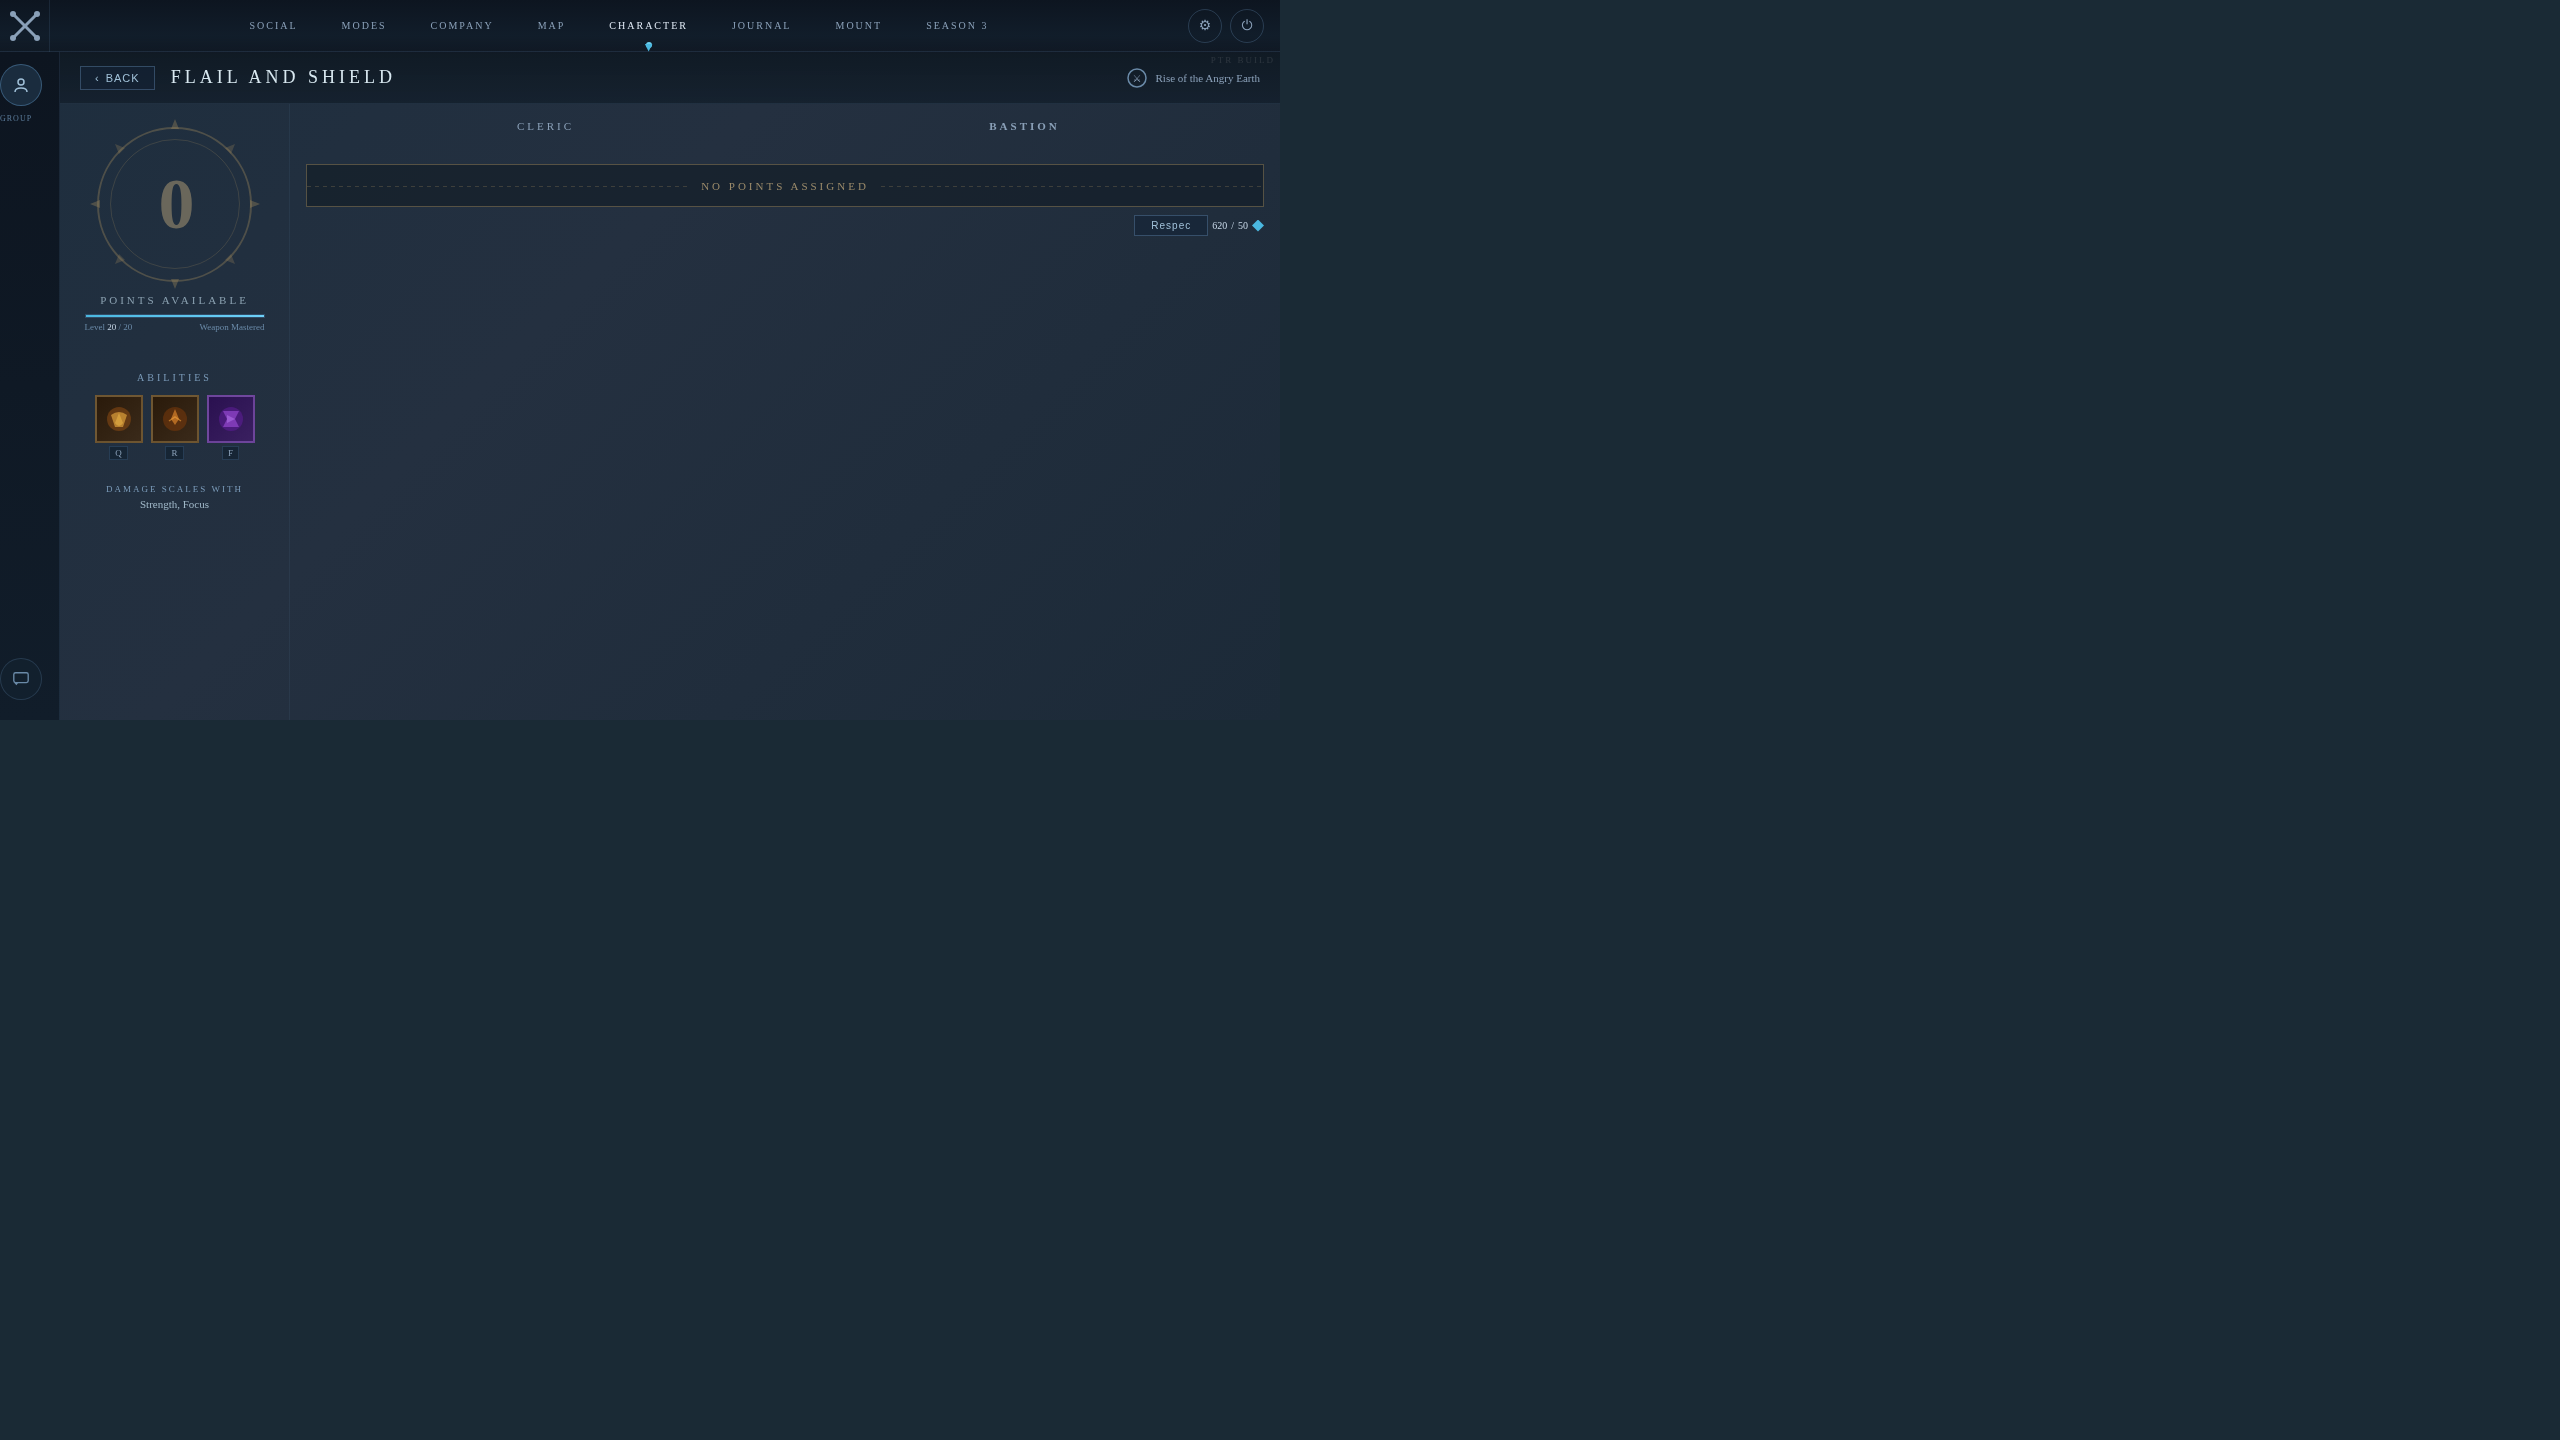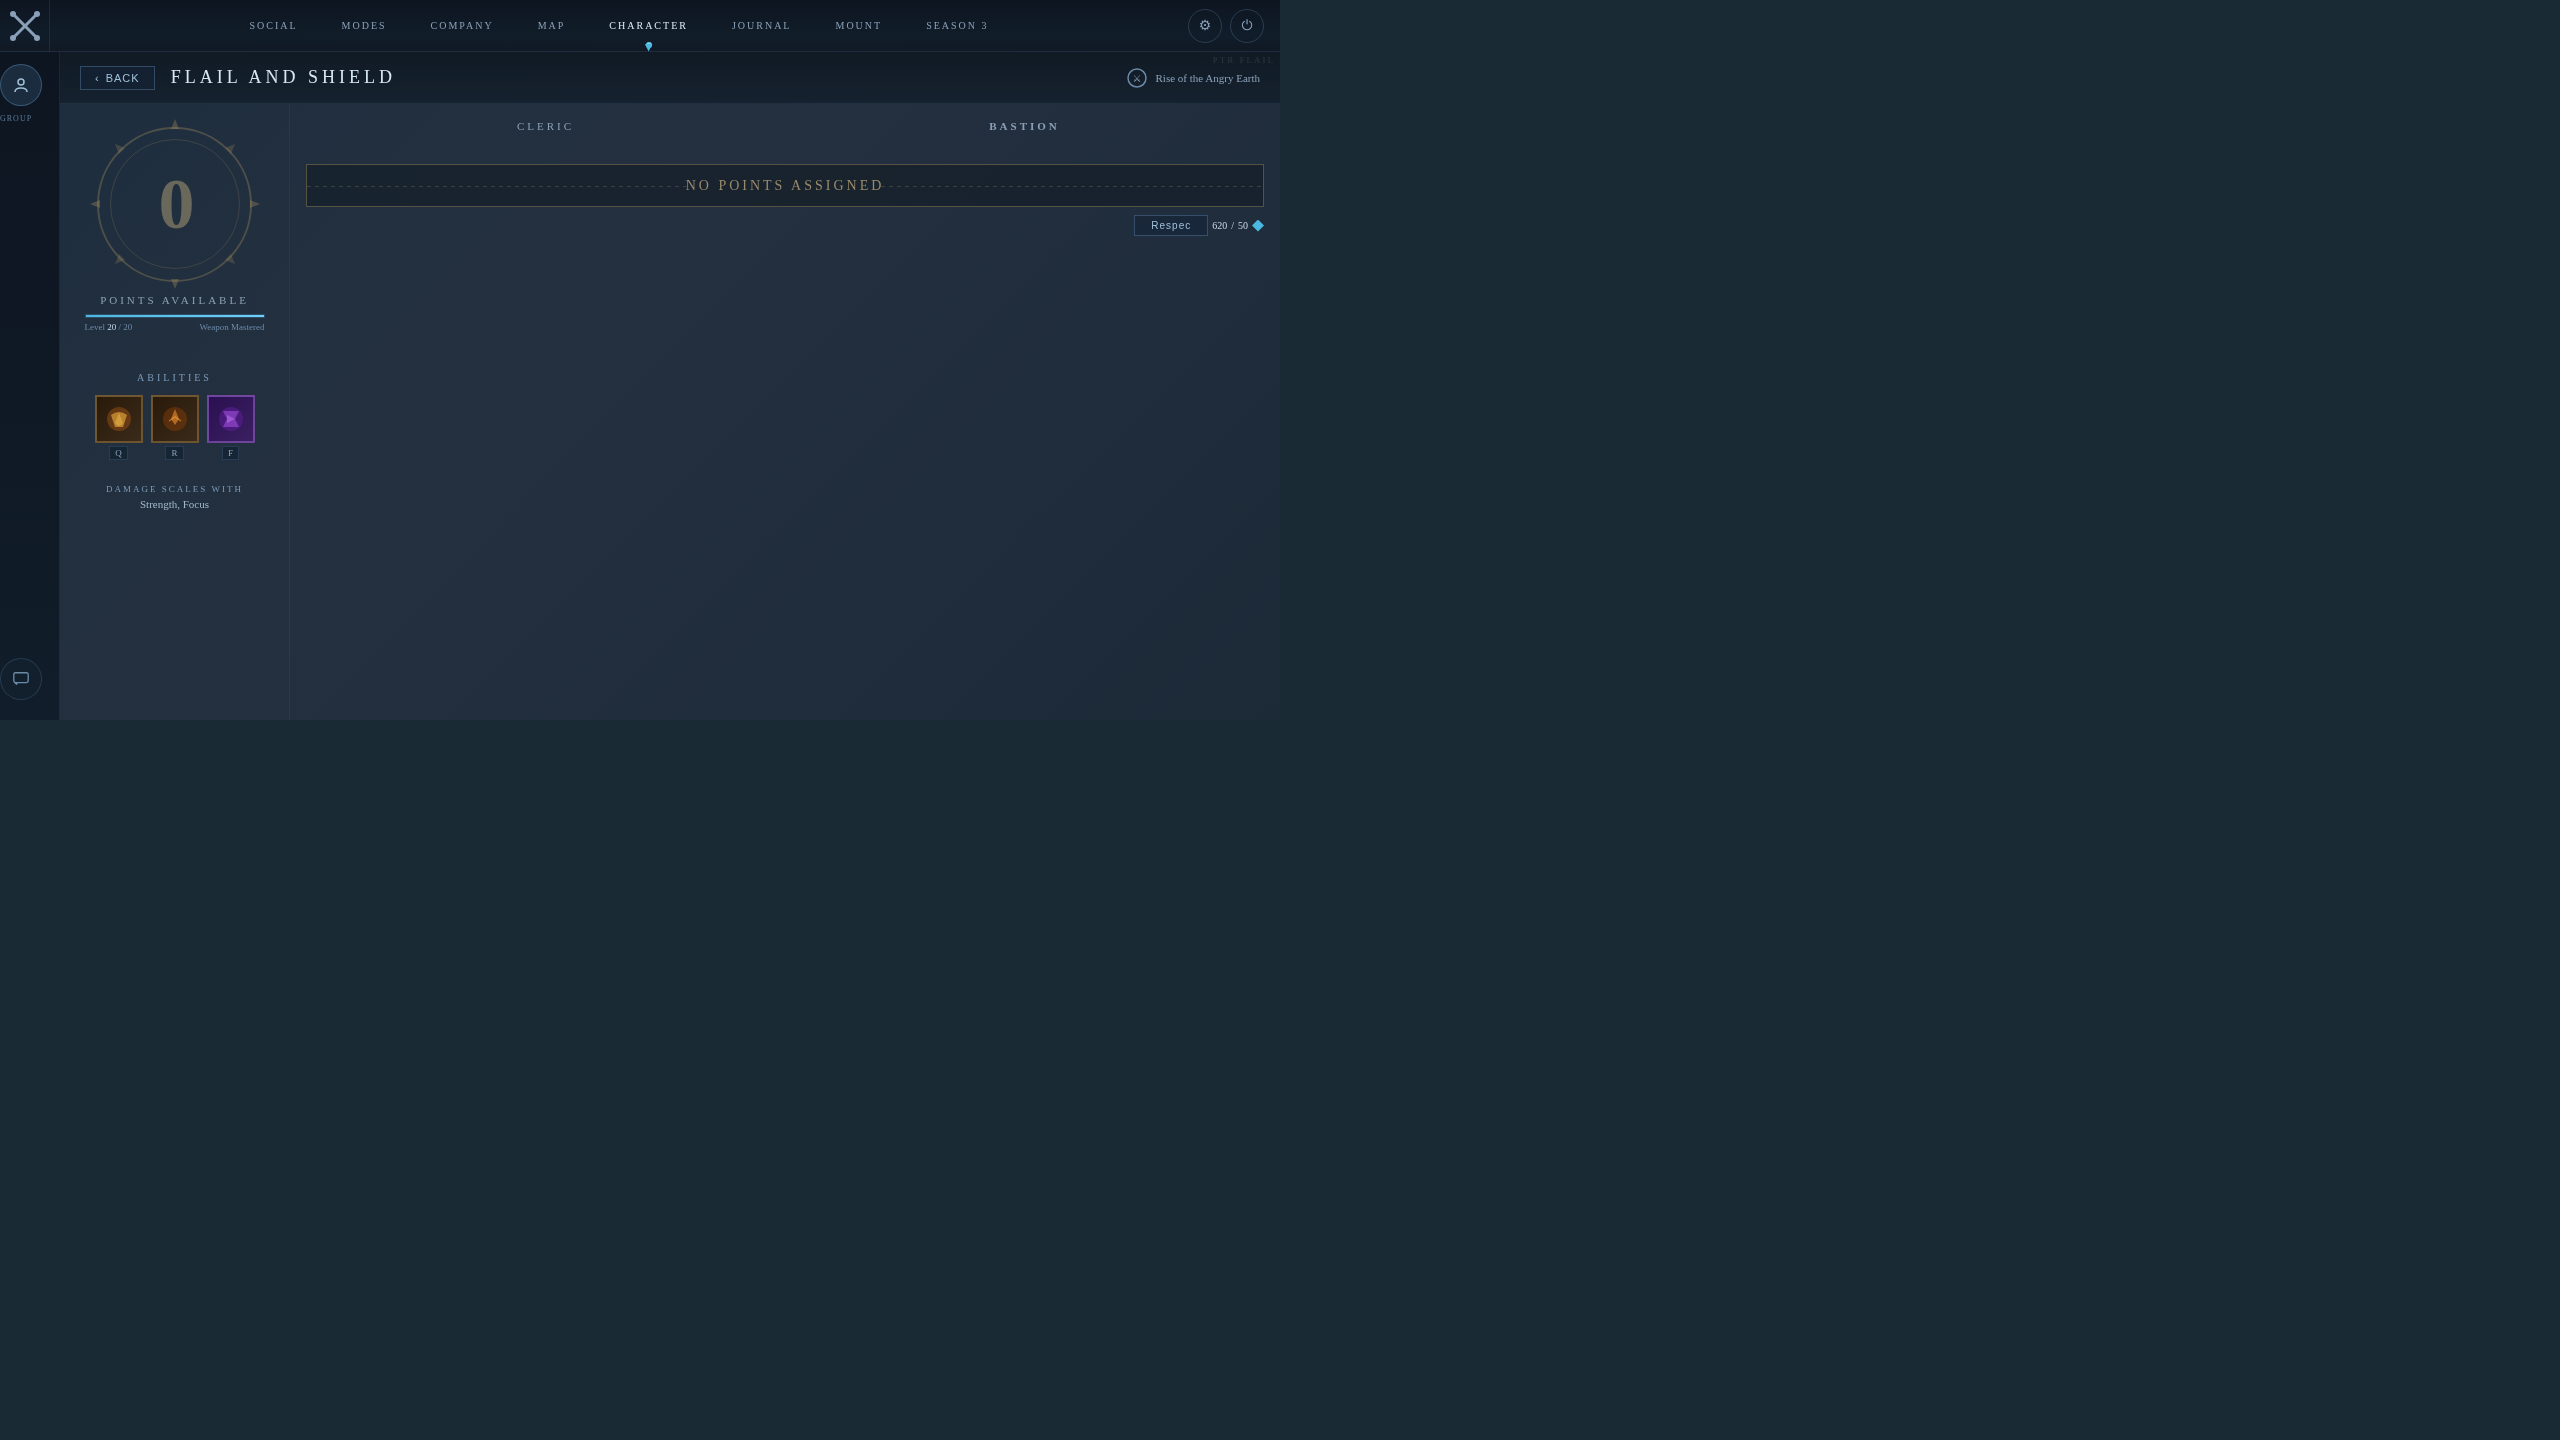--- a/index.html
+++ b/index.html
@@ -344,21 +344,21 @@
       display: flex;
       flex-direction: column;
       gap: 8px;
       padding-top: 8px;
     }
     .no-points-banner {
       height: 56px;
       border: 1px solid rgba(150,130,90,0.5);
       background: rgba(20,30,40,0.7);
       display: flex; align-items: center; justify-content: center;
-      font-size: 14px;
+      font-size: 11px;
       letter-spacing: 3px;
       text-transform: uppercase;
       color: #9a8a6a;
       position: relative;
     }
     .no-points-banner::before, .no-points-banner::after {
       content: '';
       position: absolute;
       top: 50%; 
       width: 40%;
@@ -828,13 +828,13 @@
             <span>/</span>
             <span>50</span>
             <span class="diamond-icon"></span>
           </div>
         </div>
       </div>
     </div>
   </div>
 </div>
 
-<div class="watermark">PTR FLAIL</div>
+<div class="watermark">PTR BUILD</div>
 
 </body></html>

